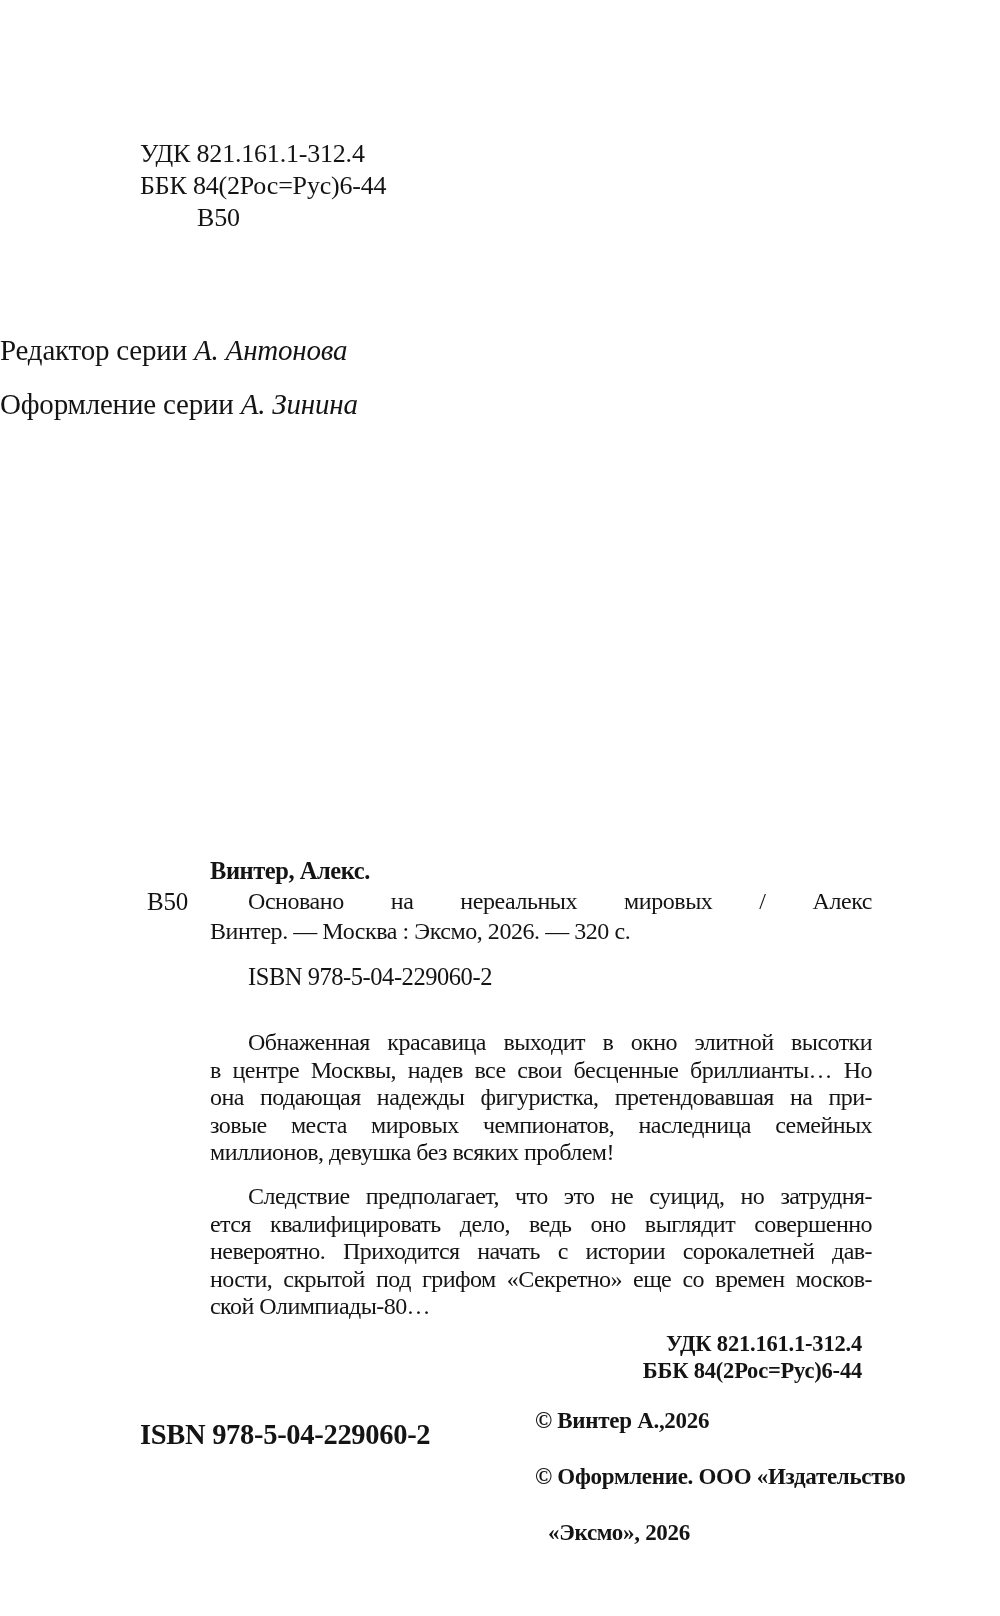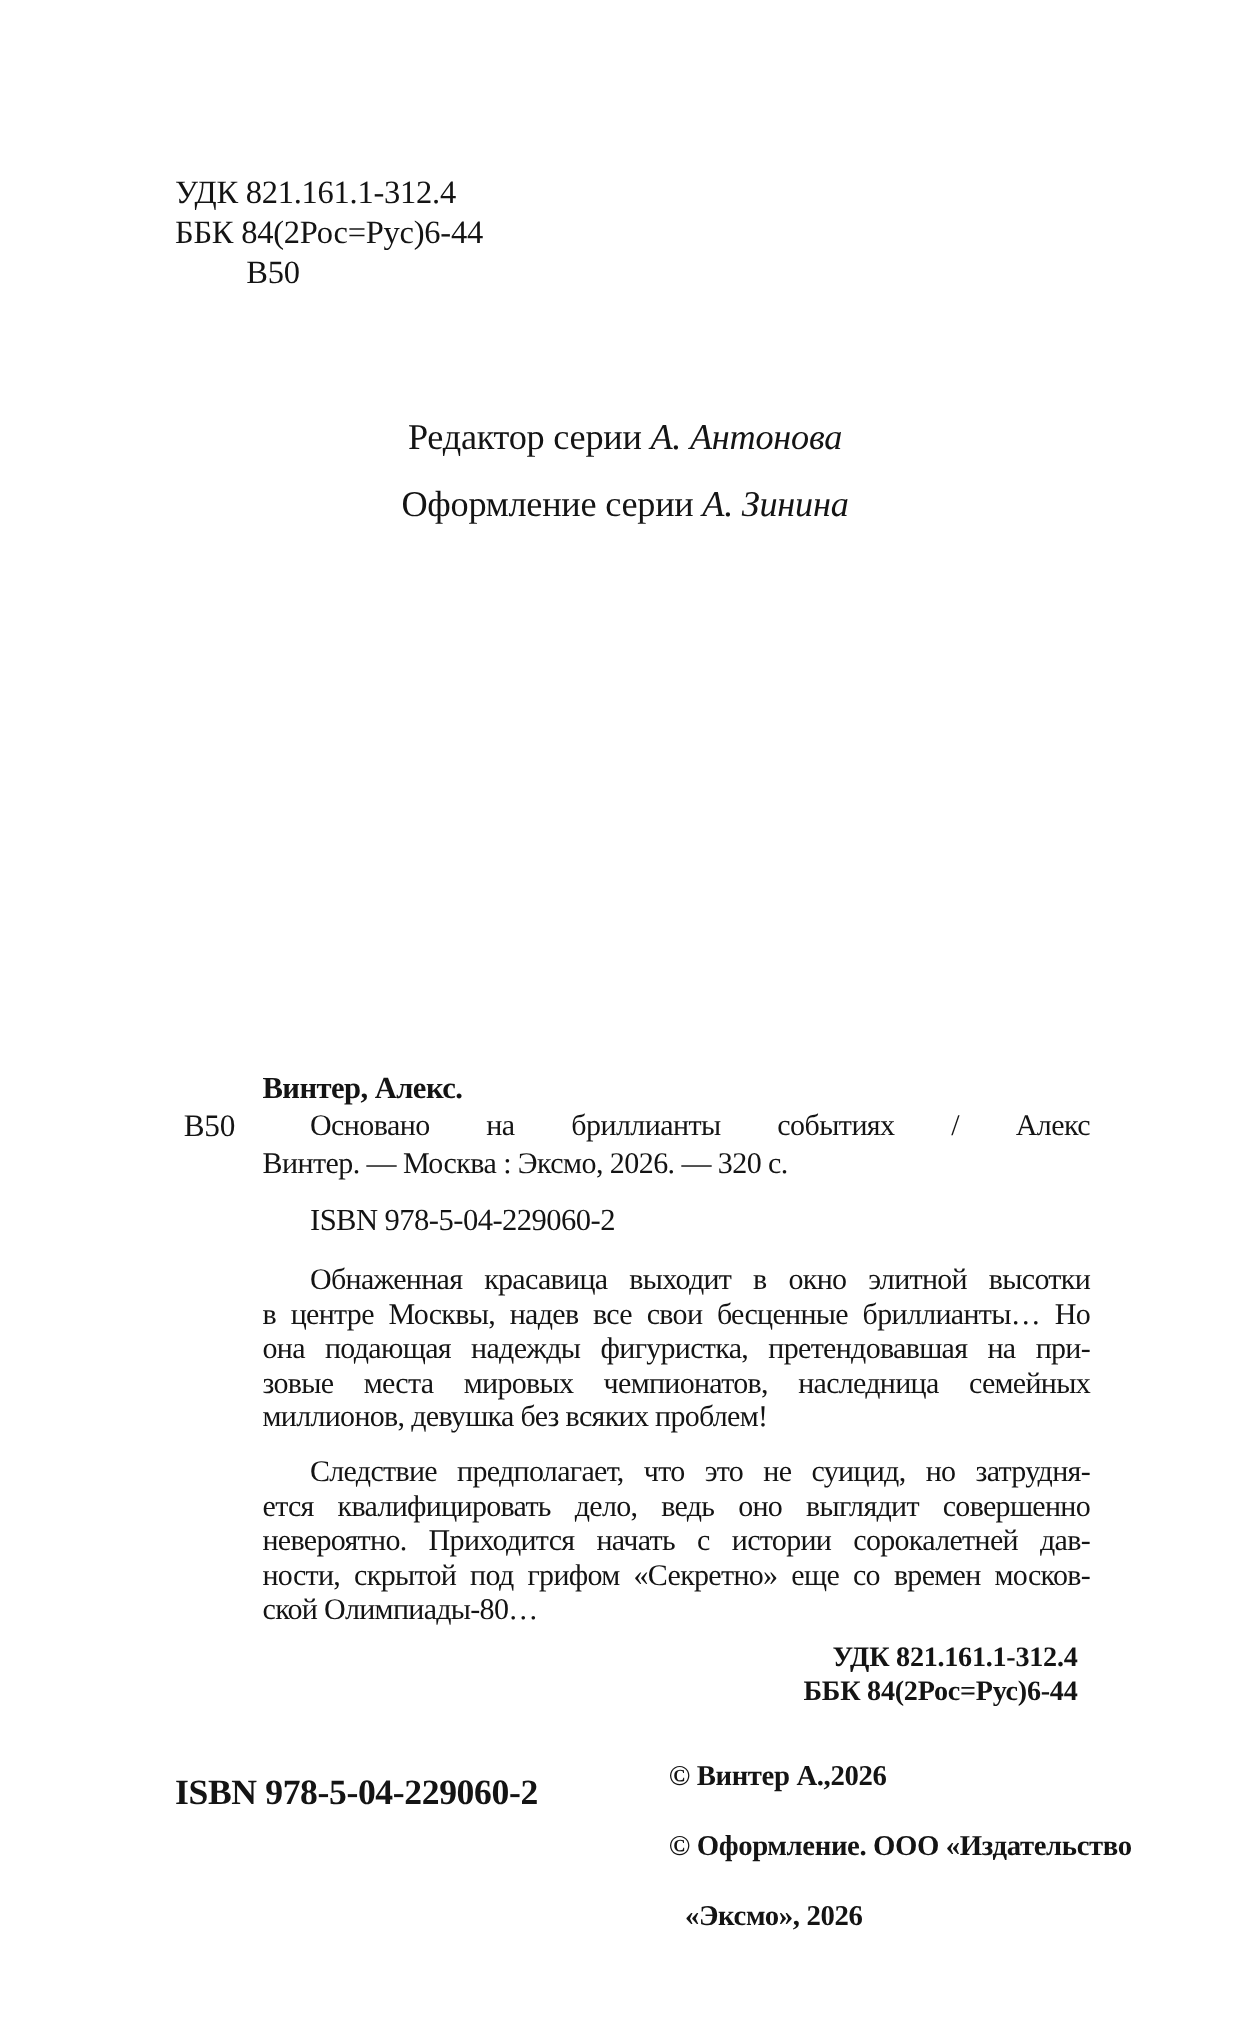--- a/index.html
+++ b/index.html
@@ -25,21 +25,20 @@
     white-space: nowrap;
   }
   .udc-top .code-row { display: block; }
   .udc-top .b50 { margin-left: 57px; }
 
   
   .series-line {
     position: absolute;
     left: 0;
     width: 100%;
-    text-align: center;
     font-size: 29px;
     letter-spacing: -0.2px;
     white-space: nowrap;
   }
   .series-editor { top: 334px; }
   .series-design { top: 388px; }
   .series-line .name { font-style: italic; }
 
   
   .catalog {
@@ -58,21 +57,21 @@
   .entry-line { line-height: 30px; }
   .just { text-align: justify; text-align-last: justify; }
   .ind  { text-indent: 38px; }
   .isbn-mid {
     margin-top: 16px;
     line-height: 30px;
     text-indent: 38px;
     font-size: 24.5px;
   }
   .annot {
-    margin-top: 19px;
+    margin-top: 37px;
     font-size: 24px;
     line-height: 27.6px;
     letter-spacing: -0.55px;
   }
   .annot .aline { line-height: 27.6px; }
   .codes-right {
     margin-top: 9px;
     text-align: right;
     padding-right: 10px;
     font-weight: 700;
@@ -129,21 +128,21 @@
     <span>Редактор серии </span><span class="name">А. Антонова</span>
   </div>
   <div class="series-line series-design">
     <span>Оформление серии </span><span class="name">А. Зинина</span>
   </div>
 
   <div class="margin-code">В50</div>
 
   <div class="catalog">
     <div class="author-heading">Винтер, Алекс.</div>
-    <div class="entry-line just ind">Основано на бриллианты событиях / Алекс</div>
+    <div class="entry-line just ind">Основано на нереальных мировых / Алекс</div>
     <div class="entry-line">Винтер. — Москва : Эксмо, 2026. — 320 с.</div>
 
     <div class="isbn-mid">ISBN 978-5-04-229060-2</div>
 
     <div class="annot">
       <div class="aline just ind">Обнаженная красавица выходит в окно элитной высотки</div>
       <div class="aline just">в центре Москвы, надев все свои бесценные бриллианты… Но</div>
       <div class="aline just">она подающая надежды фигуристка, претендовавшая на при-</div>
       <div class="aline just">зовые места мировых чемпионатов, наследница семейных</div>
       <div class="aline">миллионов, девушка без всяких проблем!</div>

